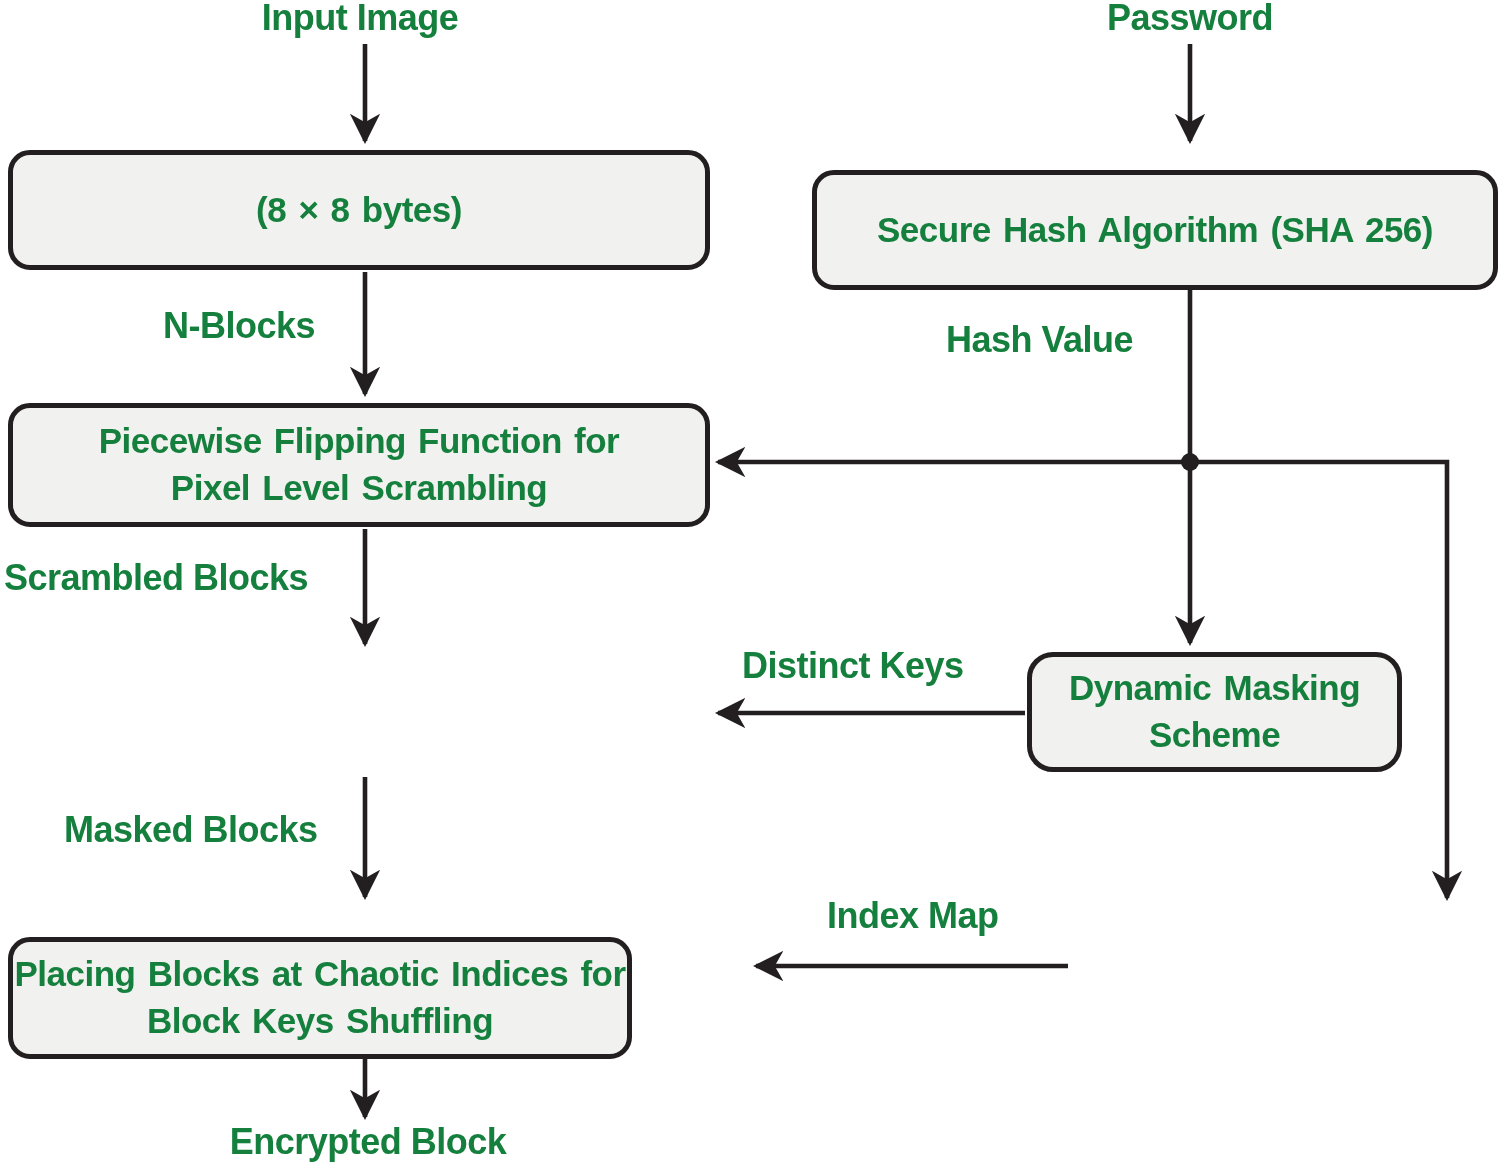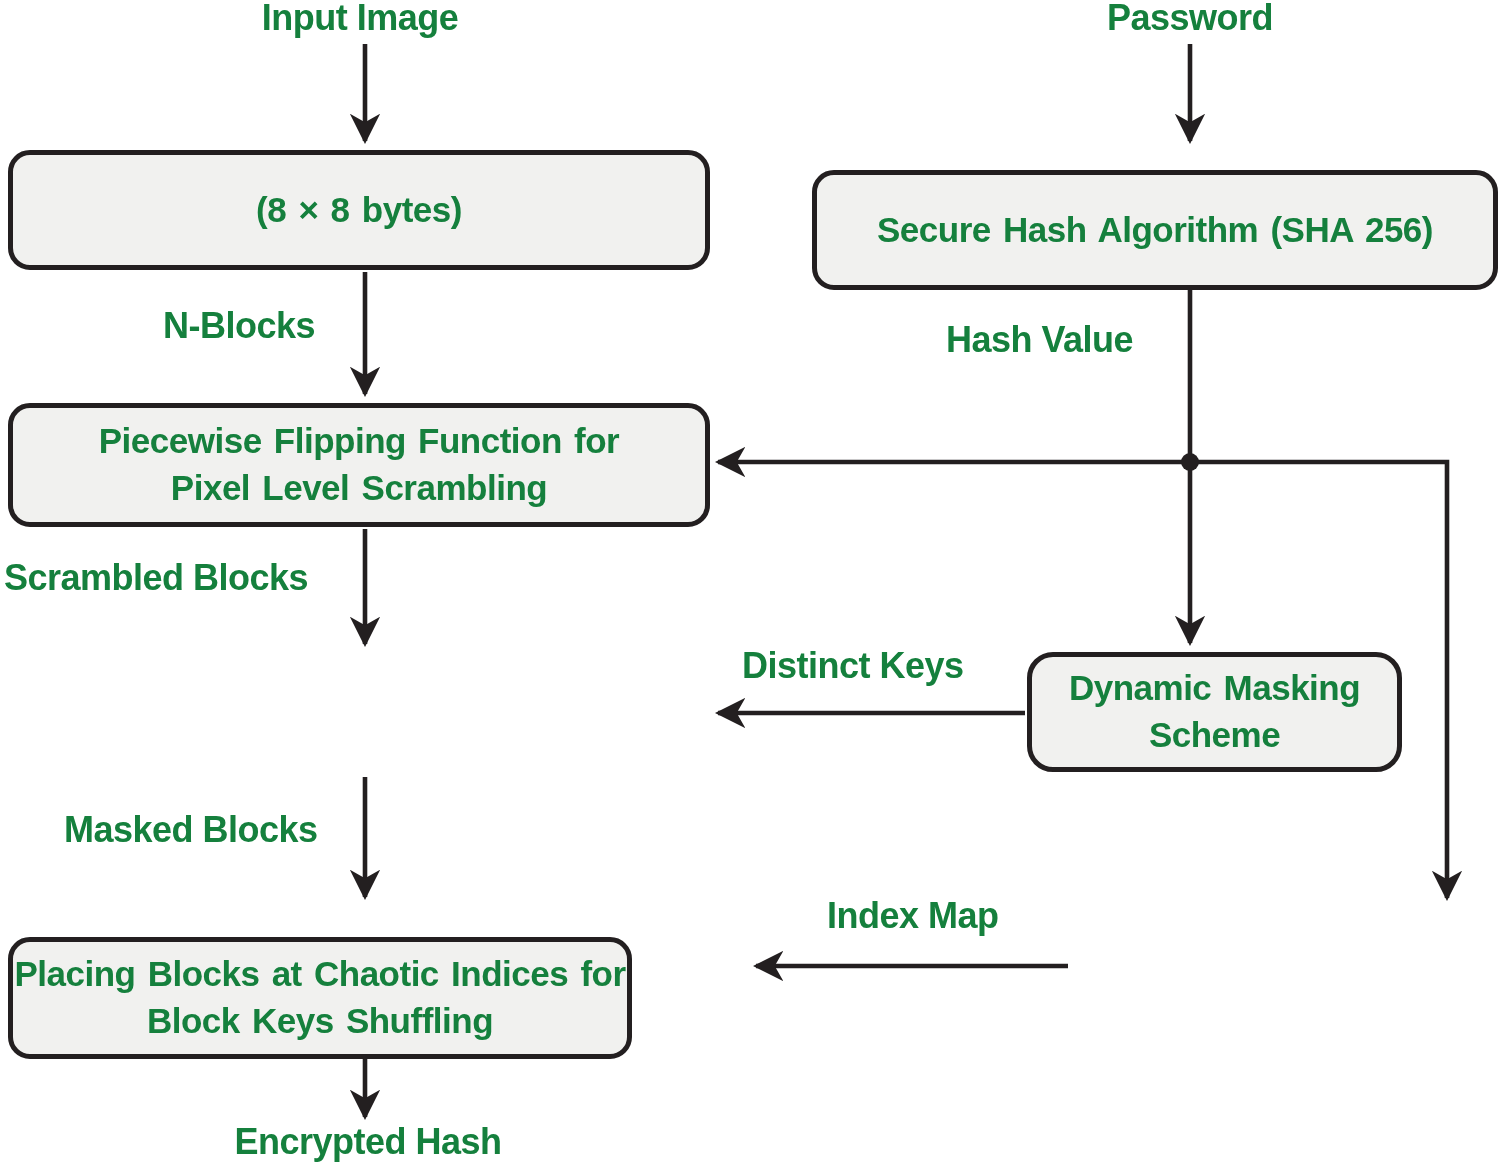--- a/index.html
+++ b/index.html
@@ -76,21 +76,21 @@
   <div class="flabel" style="left:946px;top:320px;">Hash Value</div>
 
   <div class="flabel" style="left:4px;top:558px;">Scrambled Blocks</div>
 
   <div class="flabel" style="left:742px;top:646px;">Distinct Keys</div>
 
   <div class="flabel" style="left:64px;top:810px;">Masked Blocks</div>
 
   <div class="flabel" style="left:827px;top:896px;">Index Map</div>
 
-  <div class="flabel centered" style="left:368px;top:1122px;">Encrypted Hash</div>
+  <div class="flabel centered" style="left:368px;top:1122px;">Encrypted Block</div>
 
   <div class="node" style="left:8px;top:150px;width:702px;height:120px;">
     <span>(8 × 8 bytes)</span>
   </div>
 
   <div class="node" style="left:812px;top:150px;width:686px;height:120px;margin-top:20px;">
     <span>Secure Hash Algorithm (SHA 256)</span>
   </div>
 
   <div class="node" style="left:8px;top:403px;width:702px;height:124px;">

